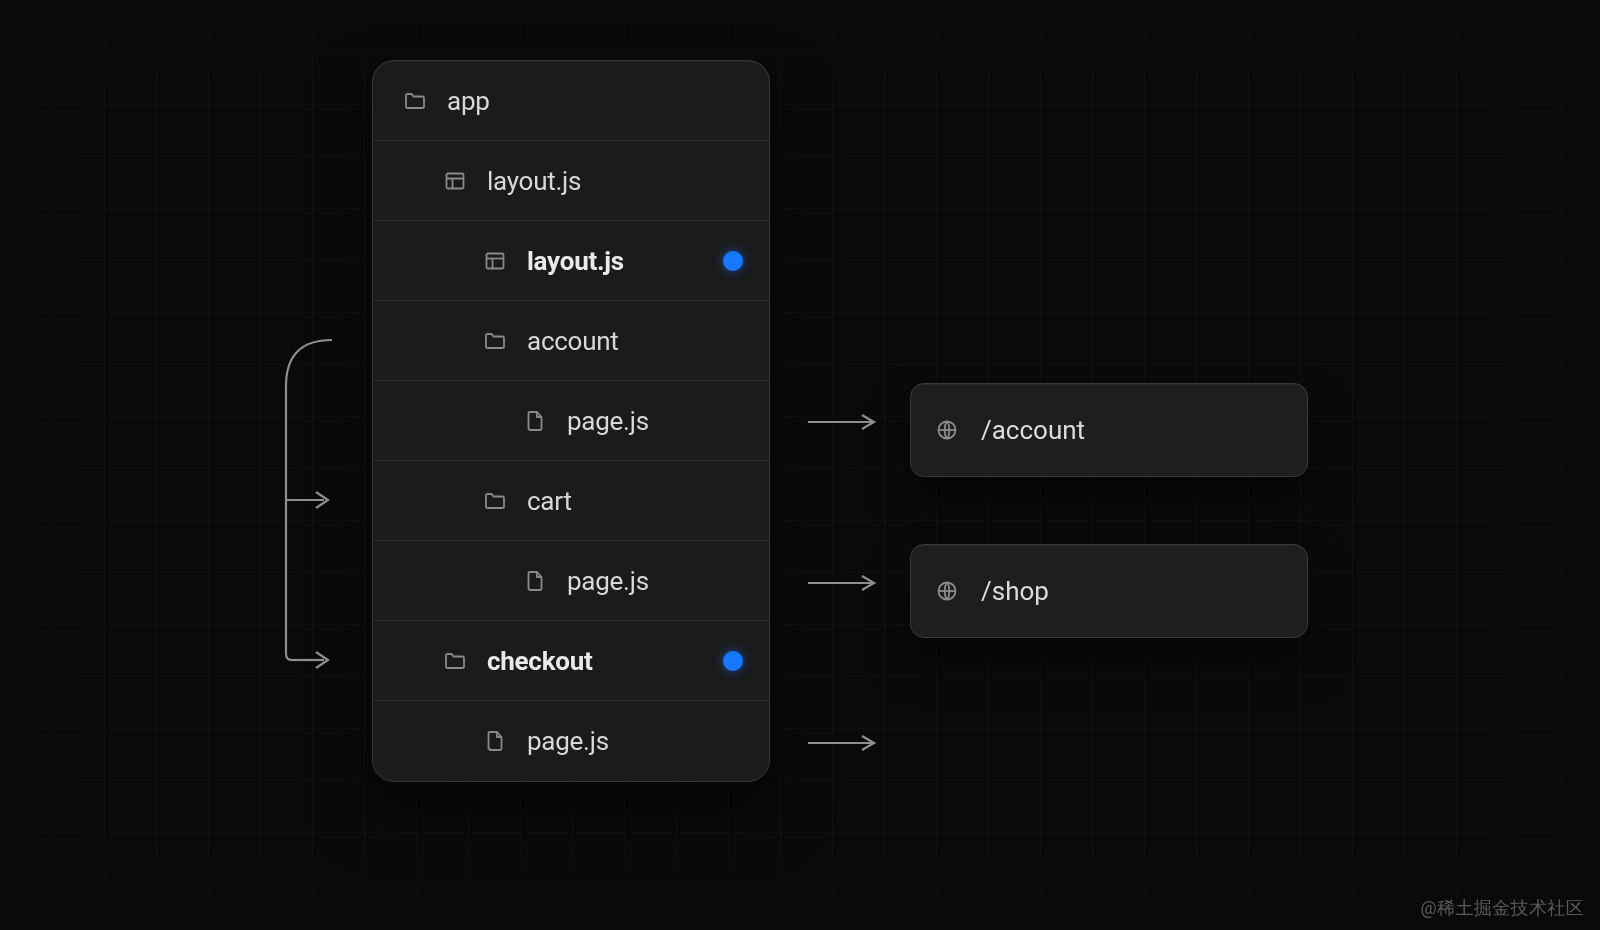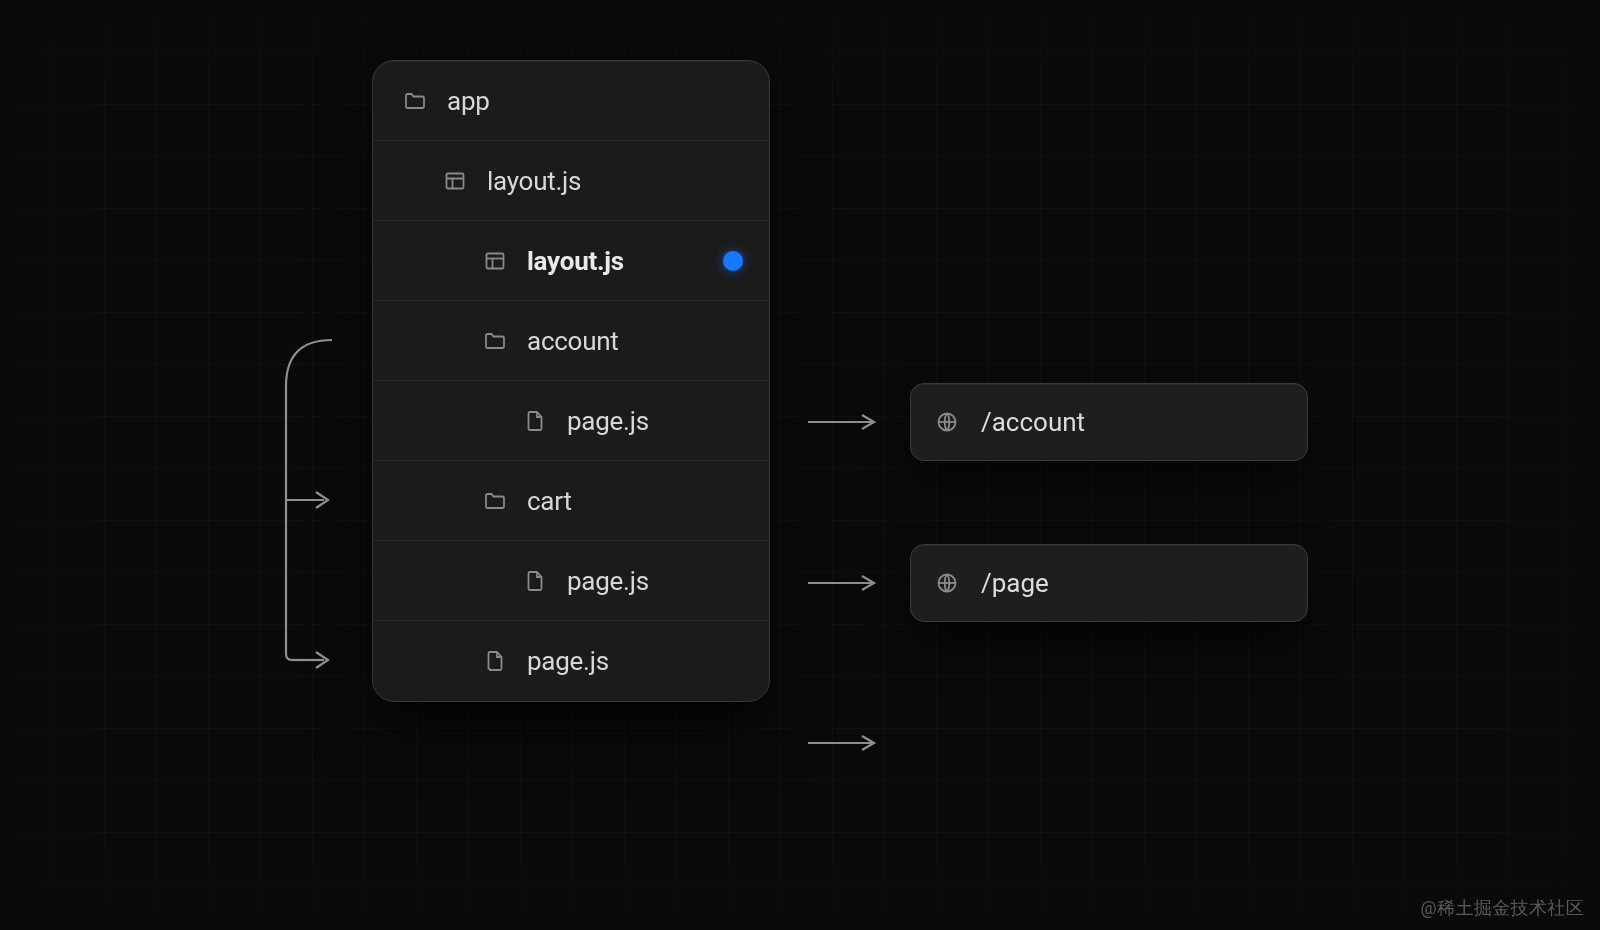--- a/index.html
+++ b/index.html
@@ -75,21 +75,21 @@
   .pad1 { padding-left: 30px; }
   .pad2 { padding-left: 70px; }
   .pad3 { padding-left: 110px; }
   .pad4 { padding-left: 150px; }
 
   
   .route {
     position: absolute;
     left: 910px;
     width: 398px;
-    height: 78px;
+    height: 94px;
     background: #1e1e1f;
     border: 1px solid #3a3a3b;
     border-radius: 14px;
     box-shadow: 0 25px 40px rgba(0,0,0,0.55), inset 0 1px 0 rgba(255,255,255,0.05);
     display: flex;
     align-items: center;
     padding: 0 24px;
   }
   .route .icon {
     width: 24px; height: 24px; flex: 0 0 24px;
@@ -185,20 +185,29 @@
     <div class="row pad4">
       <span class="icon">
         <svg class="ic" viewBox="0 0 24 24" stroke="currentColor" stroke-width="1.8" fill="none">
             <path d="M14 3H7a1.5 1.5 0 0 0-1.5 1.5v15A1.5 1.5 0 0 0 7 21h10a1.5 1.5 0 0 0 1.5-1.5V8z"></path>
             <path d="M14 3v5h4.5"></path>
           </svg>
       </span>
       <span class="label">page.js</span>
     </div>
 
+    <div class="row pad2 bold">
+      <span class="icon">
+        <svg class="ic" viewBox="0 0 24 24" stroke="currentColor" stroke-width="1.8" fill="none">
+            <path d="M3 6.5A1.5 1.5 0 0 1 4.5 5h4l2 2.5h9A1.5 1.5 0 0 1 21 9v8.5A1.5 1.5 0 0 1 19.5 19h-15A1.5 1.5 0 0 1 3 17.5z"></path>
+          </svg>
+      </span>
+      <span class="label">checkout</span>
+      <span class="dot"></span>
+    </div>
 
     <div class="row pad3">
       <span class="icon">
         <svg class="ic" viewBox="0 0 24 24" stroke="currentColor" stroke-width="1.8" fill="none">
             <path d="M14 3H7a1.5 1.5 0 0 0-1.5 1.5v15A1.5 1.5 0 0 1 7 21h10a1.5 1.5 0 0 0 1.5-1.5V8z"></path>
             <path d="M14 3v5h4.5"></path>
           </svg>
       </span>
       <span class="label">page.js</span>
     </div>
@@ -243,19 +252,19 @@
 
   <div class="route" style="top:544px">
     <span class="icon">
       <svg class="ic" viewBox="0 0 24 24" stroke="currentColor" stroke-width="1.8" fill="none">
           <circle cx="12" cy="12" r="8.5"></circle>
           <path d="M3.5 12h17"></path>
           <path d="M12 3.5c3 3.2 3 13.8 0 17"></path>
           <path d="M12 3.5c-3 3.2-3 13.8 0 17"></path>
         </svg>
     </span>
-    <span class="label">/page</span>
+    <span class="label">/shop</span>
   </div>
 
 
 </div>
 
 <div class="watermark">@稀土掘金技术社区</div>
 
 </body></html>

